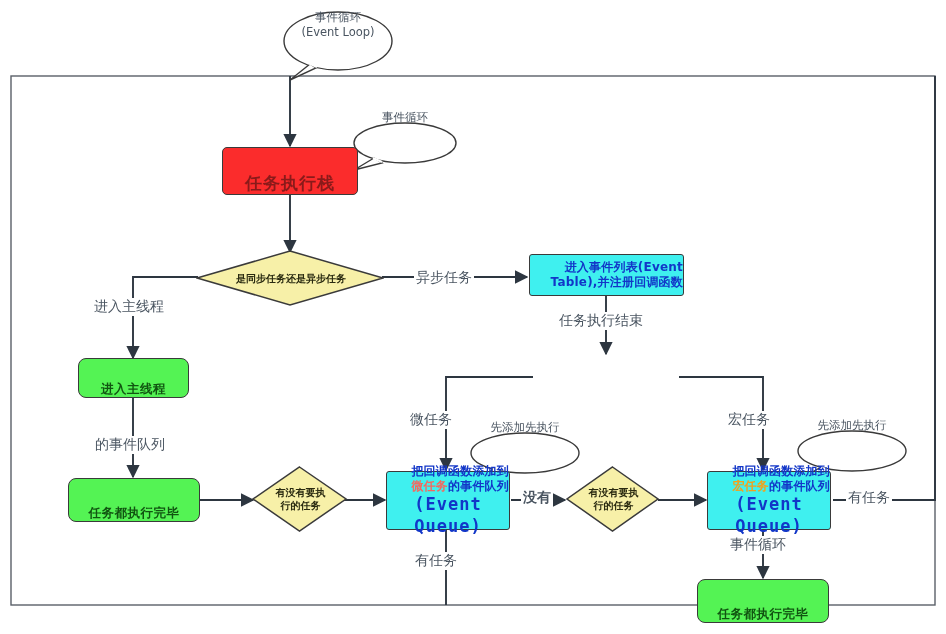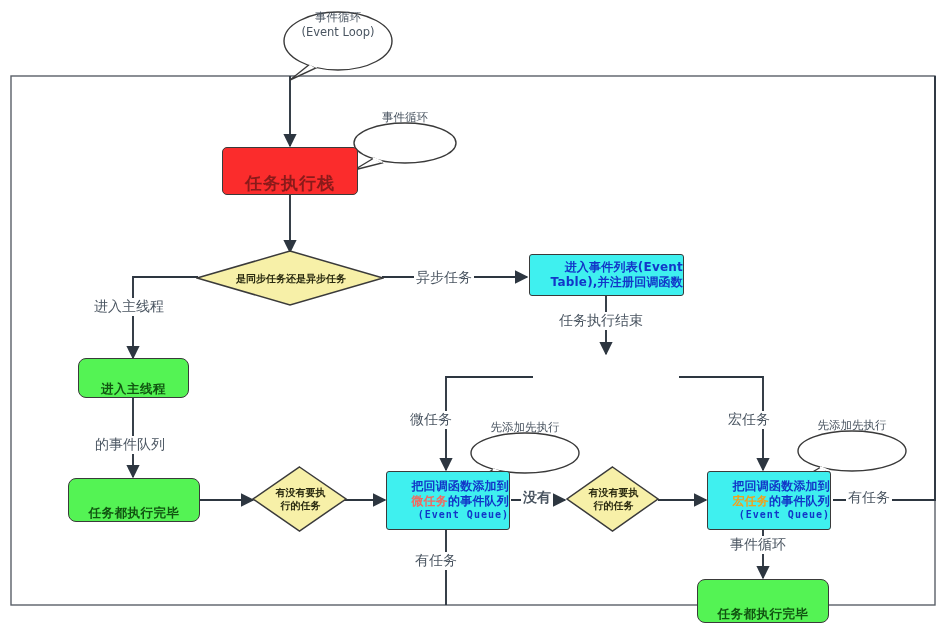--- a/index.html
+++ b/index.html
@@ -9,21 +9,21 @@
 
   .node{position:absolute;box-sizing:border-box;display:flex;align-items:flex-end;
         justify-content:center;text-align:center;font-weight:bold;line-height:1.25;}
 
   .node-red{background:#fb2c2c;border:1.6px solid #3a3a3a;border-radius:5px;
             color:#8a1a1a;font-size:17px;letter-spacing:1px;}
   .node-green{background:#54f354;border:1.6px solid #3a3a3a;border-radius:8px;
               color:#115511;font-size:12.5px;letter-spacing:0.5px;}
   .node-cyan{background:#3ff0ef;border:1.6px solid #3a3a3a;border-radius:3px;
              color:#1236c8;font-size:12px;letter-spacing:0.2px;}
-  .node-cyan .en{font-family:"DejaVu Sans Mono","Liberation Mono",monospace;font-size:10px;letter-spacing:1px;}
+  .node-cyan .en{font-family:"DejaVu Sans Mono","Liberation Mono",monospace;font-size:17px;letter-spacing:1px;}
   .micro-tag{color:#f4685f;}
   .macro-tag{color:#f3a01c;}
 
   .diamond-wrap{position:absolute;}
   .diamond-label{position:absolute;left:1px;top:0;width:100%;height:100%;
         display:flex;align-items:center;justify-content:center;text-align:center;
         font-weight:bold;font-size:10px;color:#2a2a10;line-height:1.3;}
 
   .edge-label{position:absolute;color:#4a5561;font-size:14px;white-space:nowrap;
               background:#fff;padding:0 2px;}

